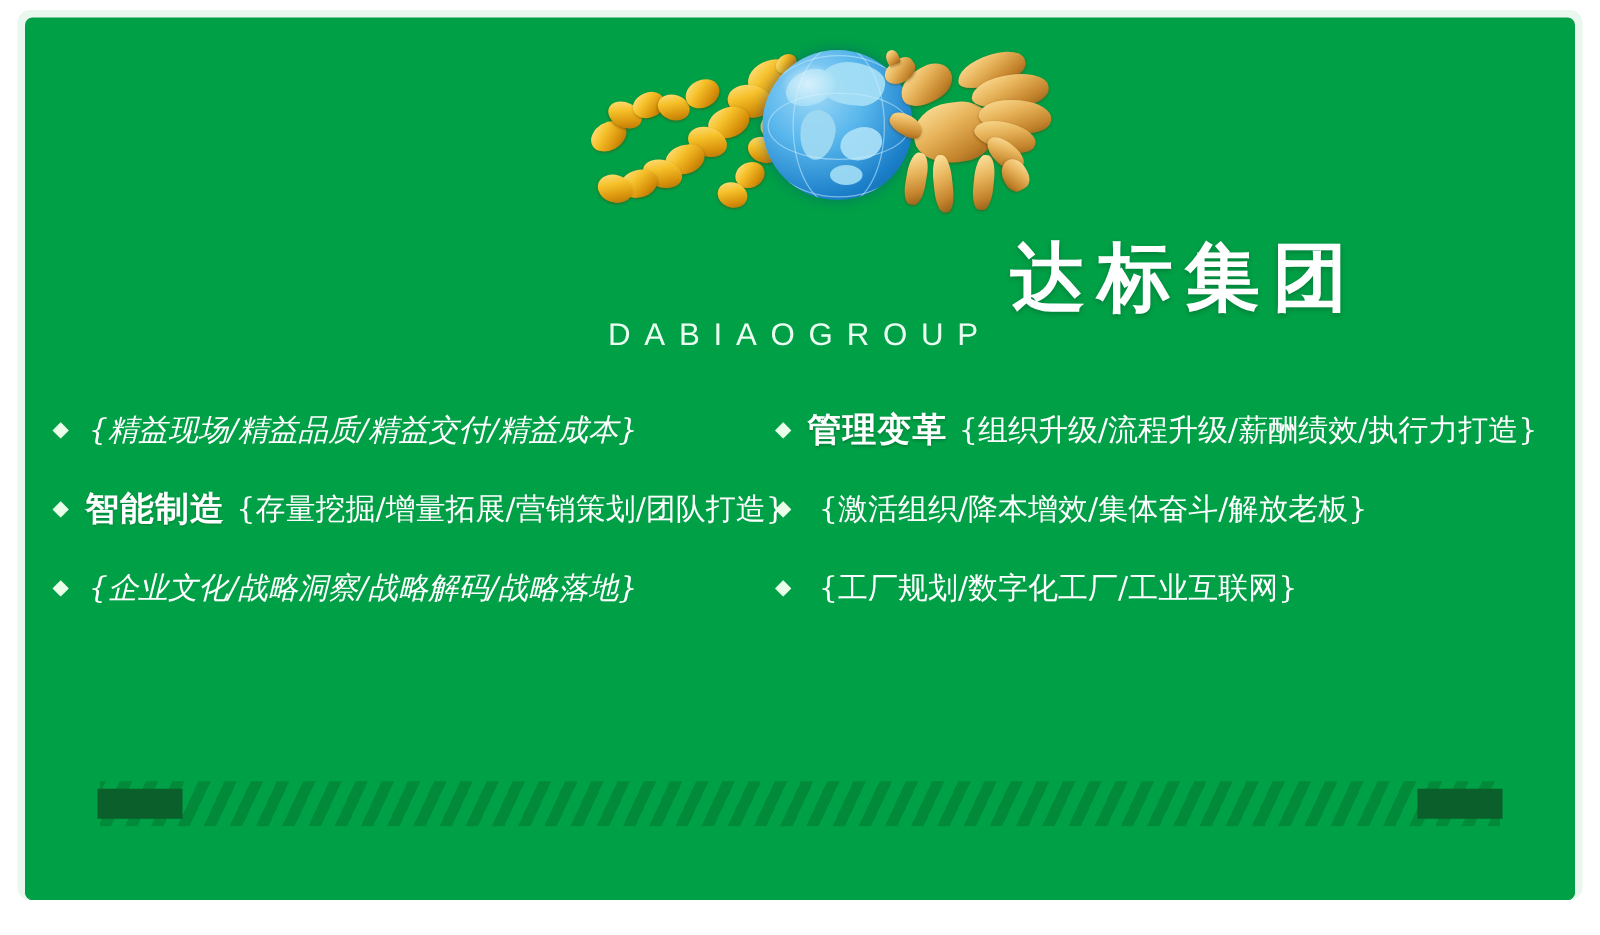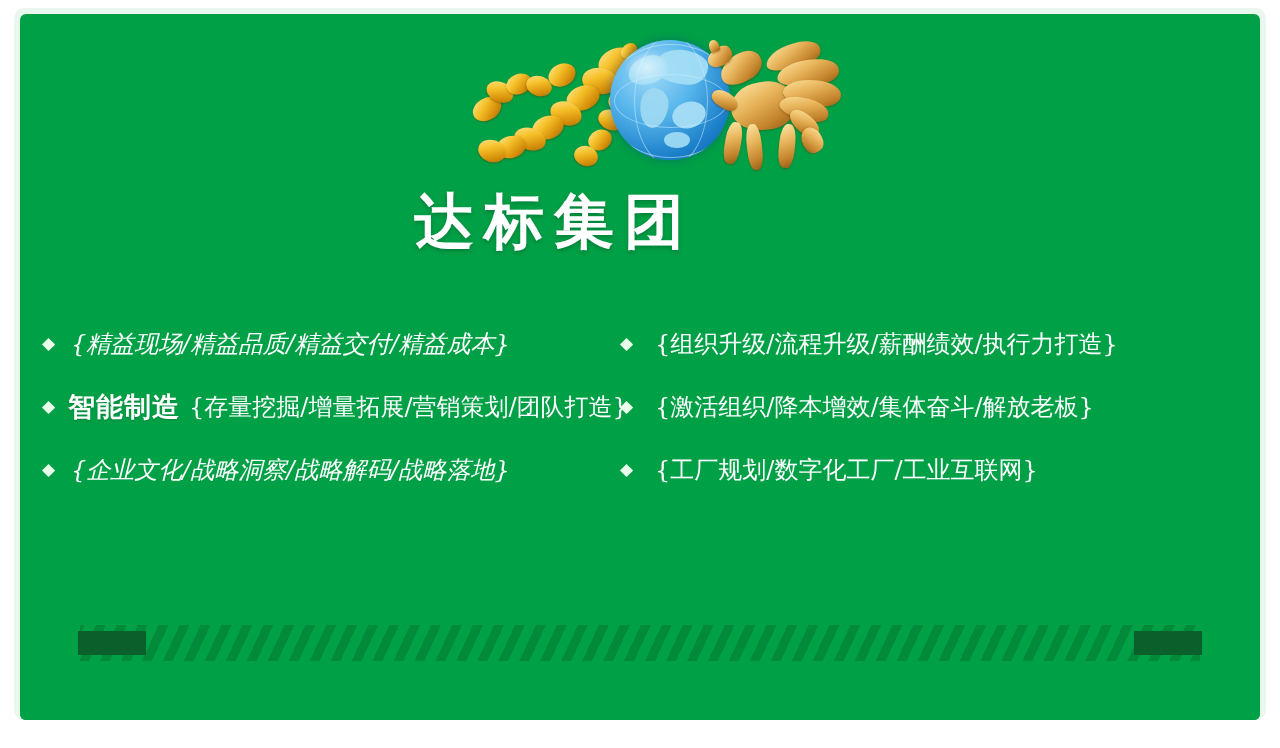--- a/index.html
+++ b/index.html
@@ -54,21 +54,21 @@
     background:linear-gradient(150deg,#ffe896 0%,#f6c12a 38%,#d9930c 70%,#a86a05 100%);
     box-shadow:0 1px 2px rgba(90,55,0,.5);}
   .horse{position:absolute;left:235px;top:6px;width:160px;height:140px;}
   .horse .pc{position:absolute;
     background:linear-gradient(155deg,#ffe6a4 0%,#e8b55c 40%,#c4842c 75%,#8f5c16 100%);
     box-shadow:0 1px 2px rgba(90,55,0,.45);}
 
   
   .title-cn{
     position:absolute;left:0;top:178px;width:1068px;
-    text-align:center;color:#ffffff;
+    text-align:right;color:#ffffff;
     font-size:60px;font-weight:bold;letter-spacing:10px;
     line-height:1;
     text-shadow:0 2px 4px rgba(0,60,25,.35);
   }
   .title-en{
     position:absolute;left:0;top:242px;width:1240px;
     text-align:center;color:#eafff1;
     font-size:25px;font-weight:normal;letter-spacing:11px;
     line-height:1;
   }
@@ -184,20 +184,21 @@
         <div class="pc" style="left:30px;top:84px;width:16px;height:42px;border-radius:42% 42% 40% 40%;transform:rotate(10deg);"></div>
         <div class="pc" style="left:52px;top:86px;width:15px;height:46px;border-radius:42% 42% 40% 40%;transform:rotate(-6deg);"></div>
         <div class="pc" style="left:84px;top:86px;width:16px;height:44px;border-radius:42% 42% 40% 40%;transform:rotate(6deg);"></div>
         <div class="pc" style="left:16px;top:54px;width:28px;height:16px;border-radius:50% 50% 40% 40%;transform:rotate(32deg);"></div>
         <div class="pc" style="left:92px;top:76px;width:34px;height:18px;border-radius:50% 44% 40% 56%;transform:rotate(40deg);"></div>
         <div class="pc" style="left:104px;top:92px;width:26px;height:20px;border-radius:50% 44% 40% 56%;transform:rotate(60deg);"></div>
       </div>
     </div>
 
     <div class="title-cn">达标集团</div>
+    <div class="title-en">DABIAOGROUP</div>
 
     <div class="cols">
 
       <div class="col col-left">
 
         <div class="srow">
           <span class="bullet">◆</span>
           <span class="s-detail gap-sm">{精益现场/精益品质/精益交付/精益成本}</span>
         </div>
 
@@ -211,20 +212,21 @@
           <span class="bullet">◆</span>
           <span class="s-detail gap-sm">{企业文化/战略洞察/战略解码/战略落地}</span>
         </div>
 
       </div>
 
       <div class="col col-right">
 
         <div class="srow">
           <span class="bullet">◆</span>
+          <span class="s-name">管理变革</span>
           <span class="s-detail gap-md">{组织升级/流程升级/薪酬绩效/执行力打造}</span>
         </div>
 
         <div class="srow">
           <span class="bullet">◆</span>
           <span class="s-detail gap-md">{激活组织/降本增效/集体奋斗/解放老板}</span>
         </div>
 
         <div class="srow">
           <span class="bullet">◆</span>

